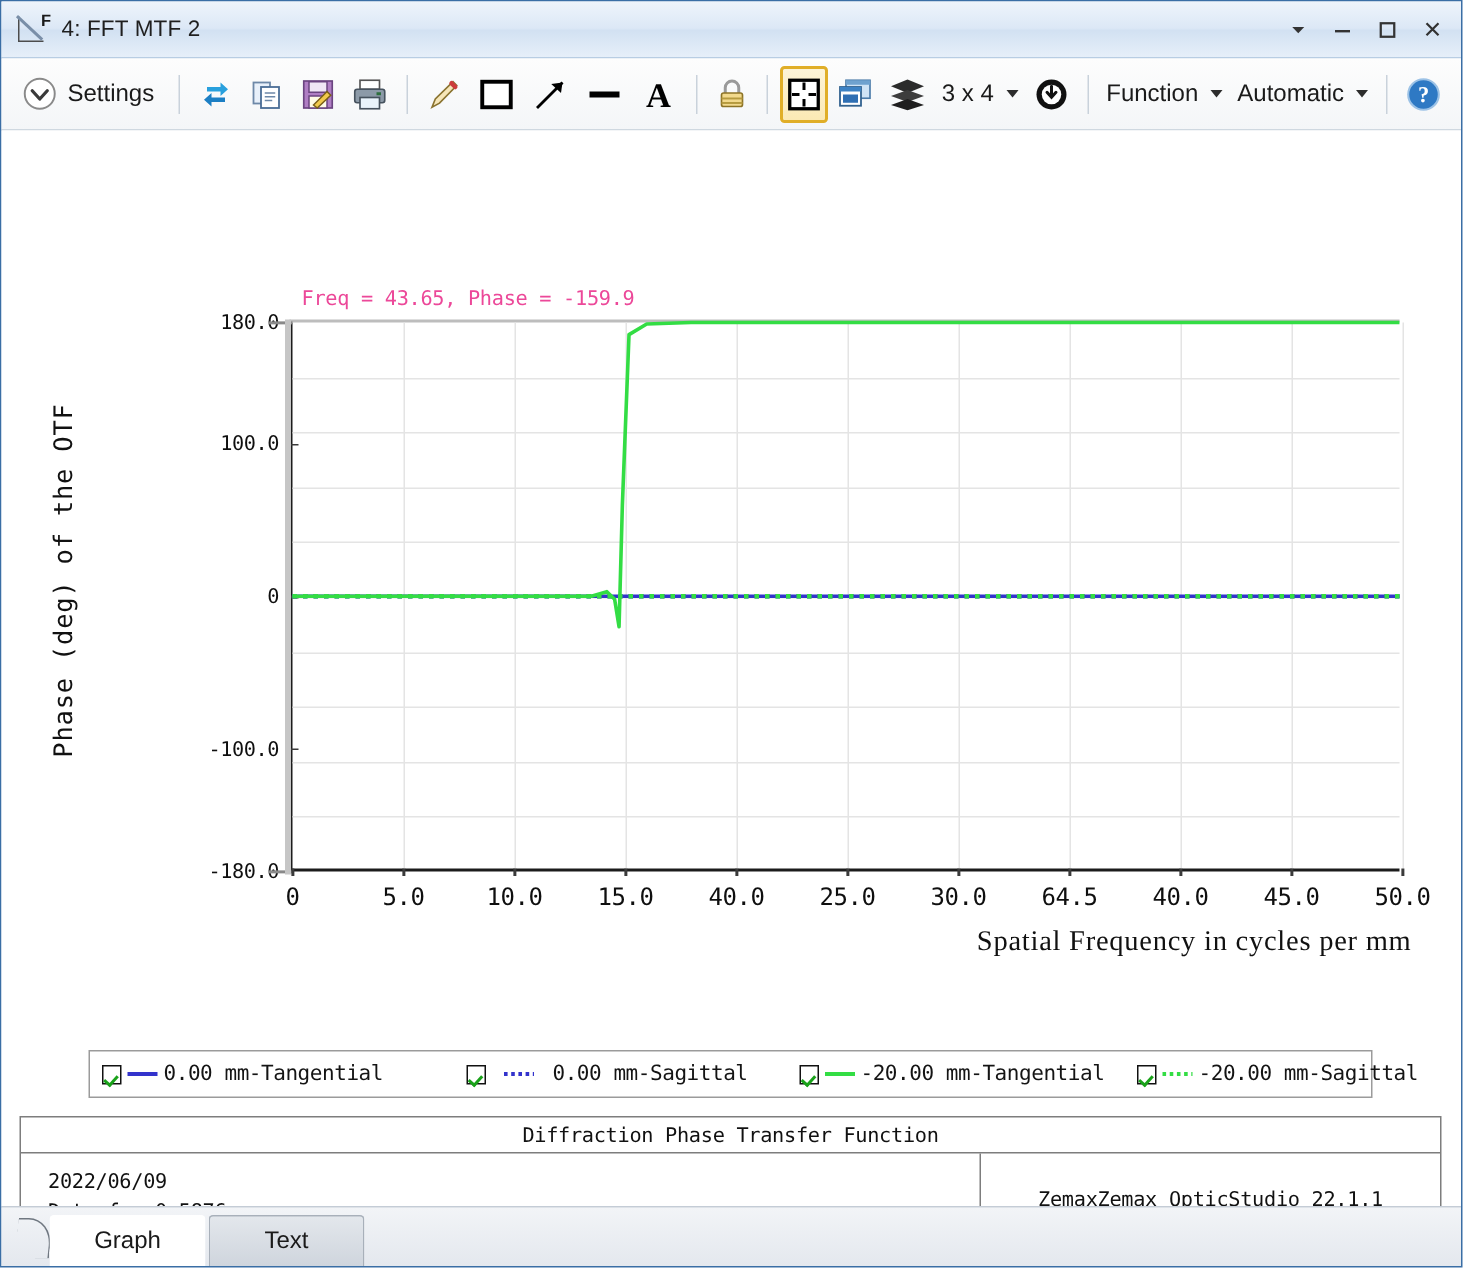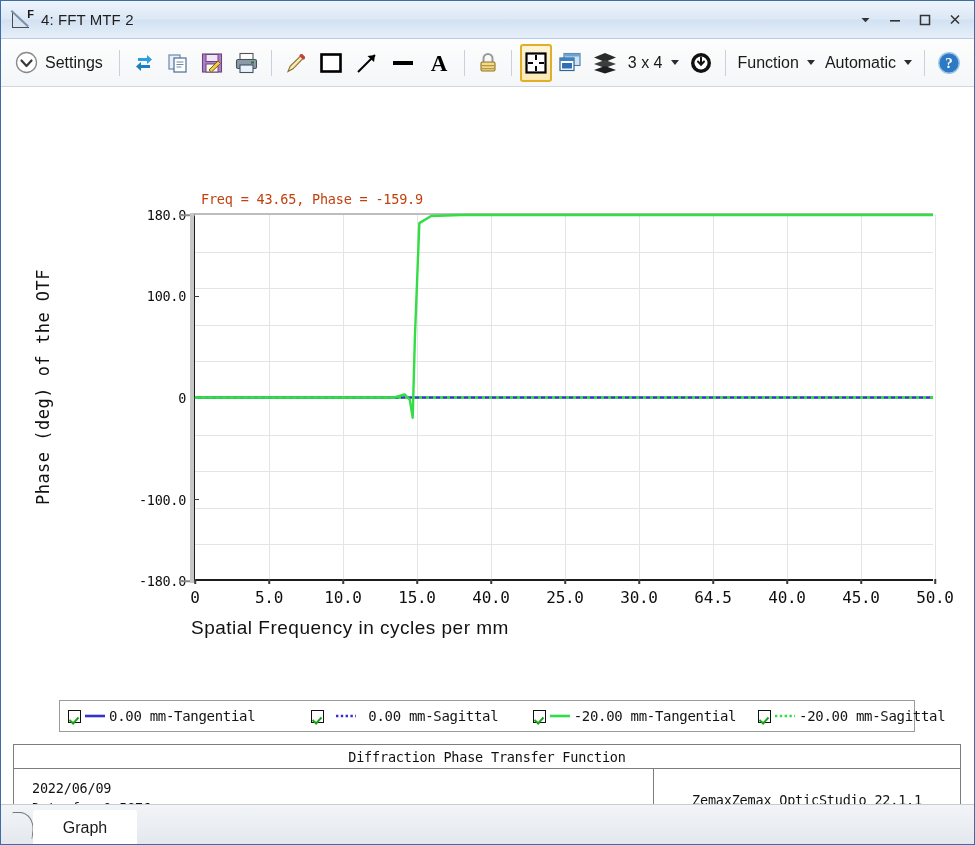--- a/index.html
+++ b/index.html
@@ -131,42 +131,42 @@
   .plot-wrap {
     position: absolute;
     left: 0; top: 0;
     width: 975px; height: 520px;
   }
   .annot {
     position: absolute;
     left: 200px; top: 104px;
     font-family: "DejaVu Sans Mono", "Liberation Mono", monospace;
     font-size: 13.5px;
-    color: #c2410c;
+    color: #ec4899;
     letter-spacing: -0.2px;
     white-space: nowrap;
   }
   .ylabel {
     position: absolute;
     left: -108px; top: 290px;
     width: 300px;
     transform: rotate(-90deg);
     transform-origin: center;
     text-align: center;
     font-family: "DejaVu Sans Mono", "Liberation Mono", monospace;
     font-size: 17px;
     color: #111;
     letter-spacing: 0.5px;
   }
   .xlabel {
     position: absolute;
     left: 190px; top: 530px;
     width: 750px;
-    text-align: left;
-    font-family: Liberation Sans, sans-serif;
+    text-align: right;
+    font-family: Liberation Serif, serif;
     font-size: 19px;
     color: #111;
     letter-spacing: 0.5px;
   }
 
   .axes {
     position: absolute;
     left: 192px; top: 128px;
     width: 740px; height: 366px;
     border-left: 2.5px solid #1c1c1c;
@@ -712,15 +712,16 @@
 
         </div>
       </div>
     </div>
 
   </div>
 
   <div class="tabbar">
     <div class="tab-curve"></div>
     <div class="tab active">Graph</div>
+    <div class="tab inactive">Text</div>
   </div>
 
 </div>
 
 </body></html>

